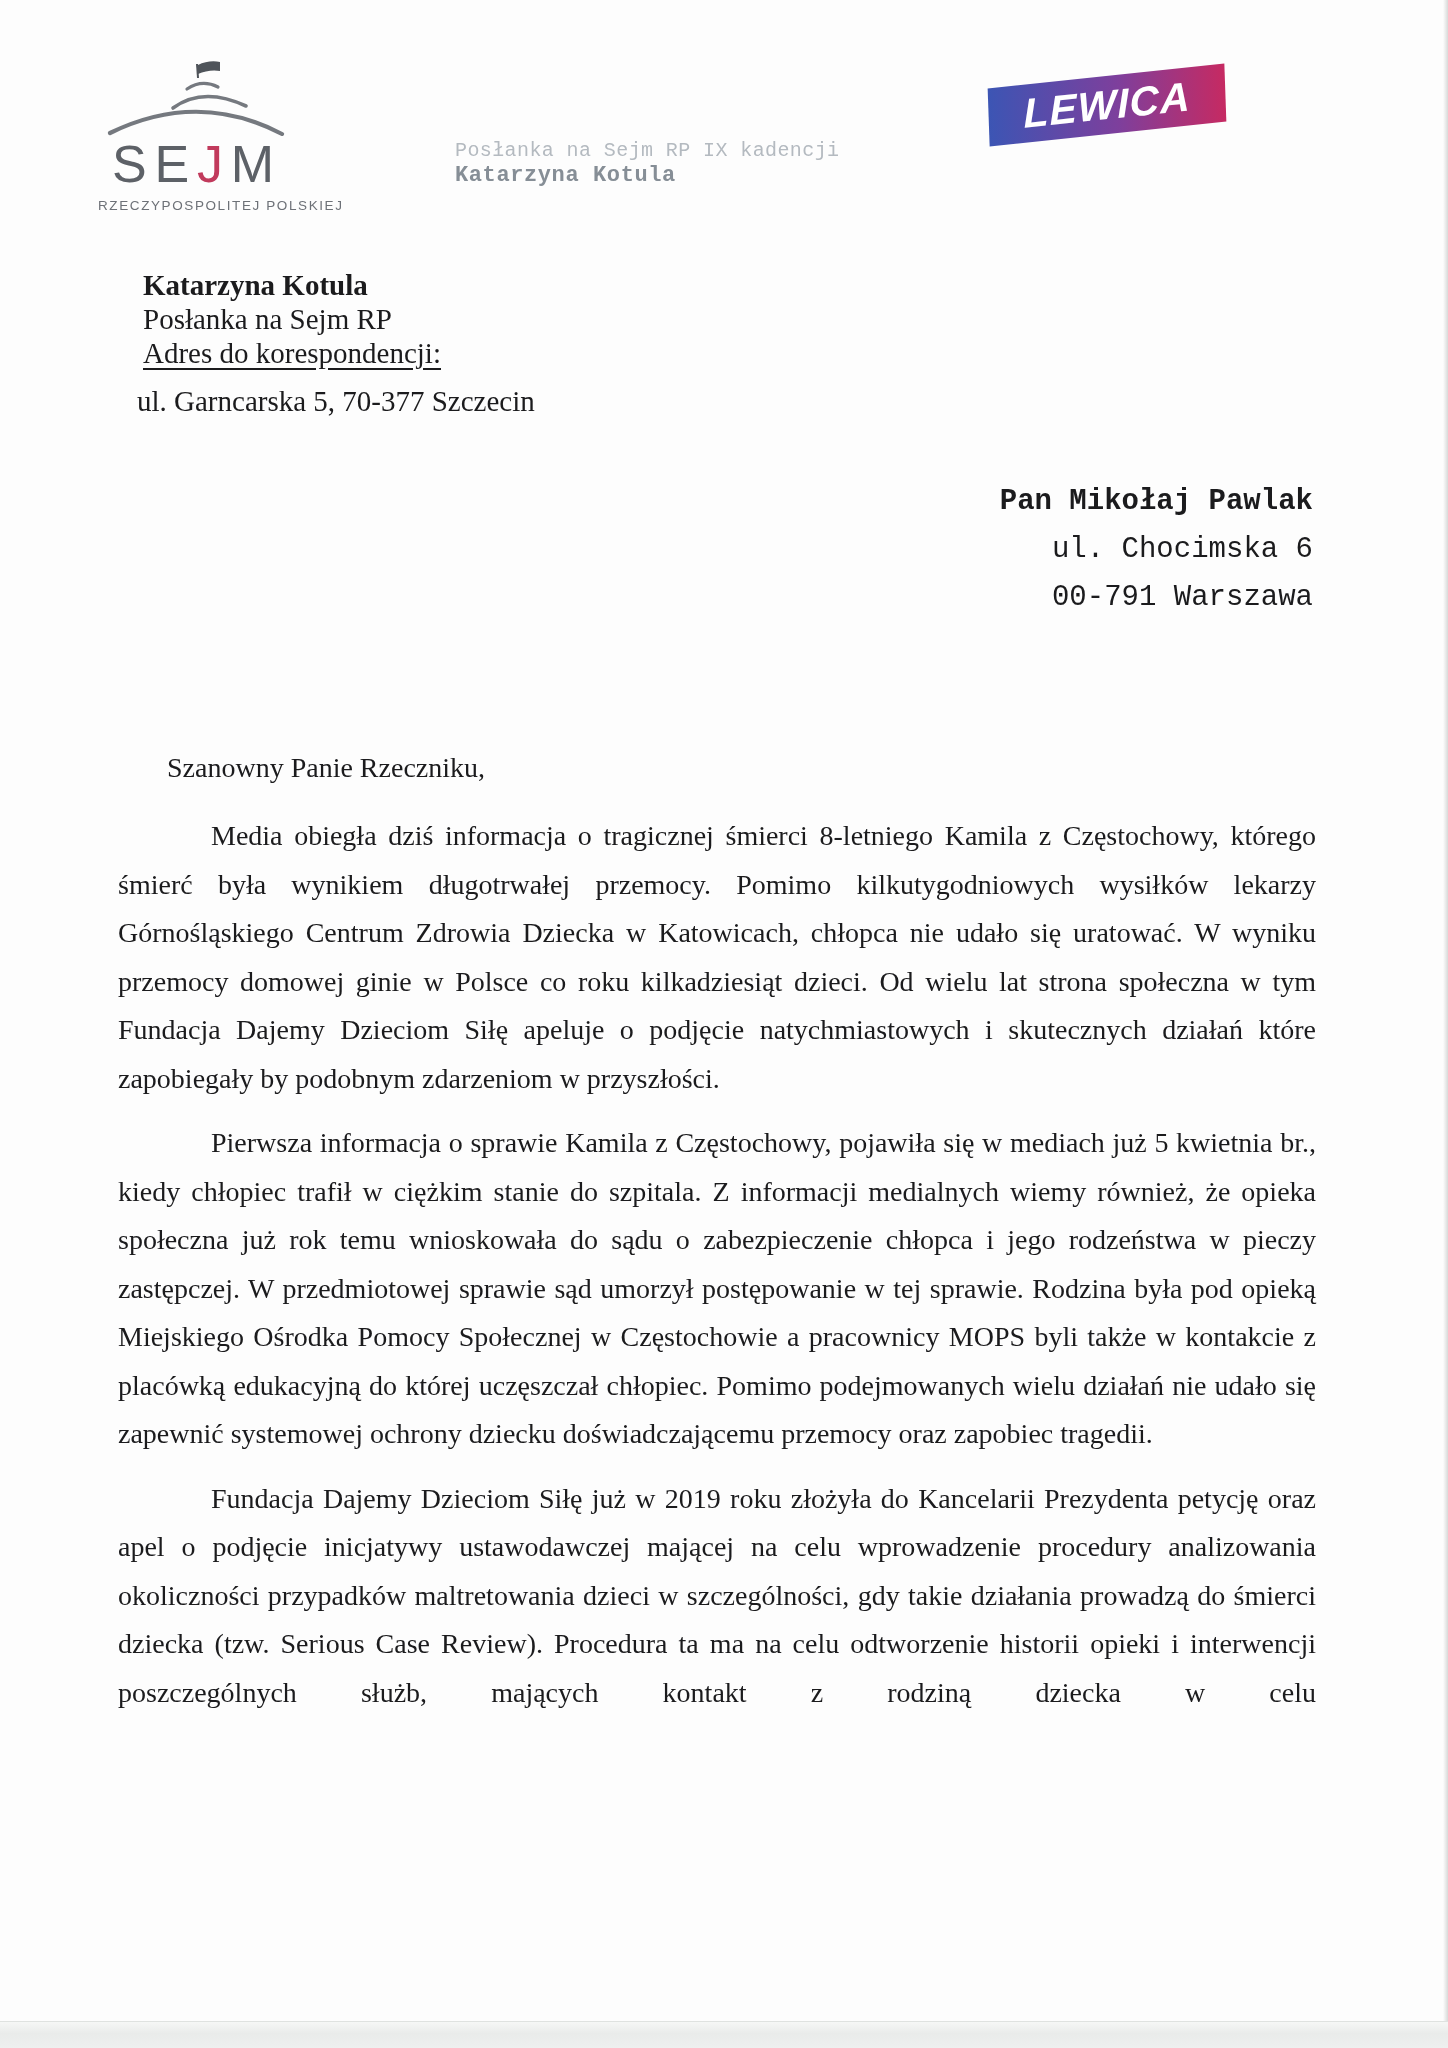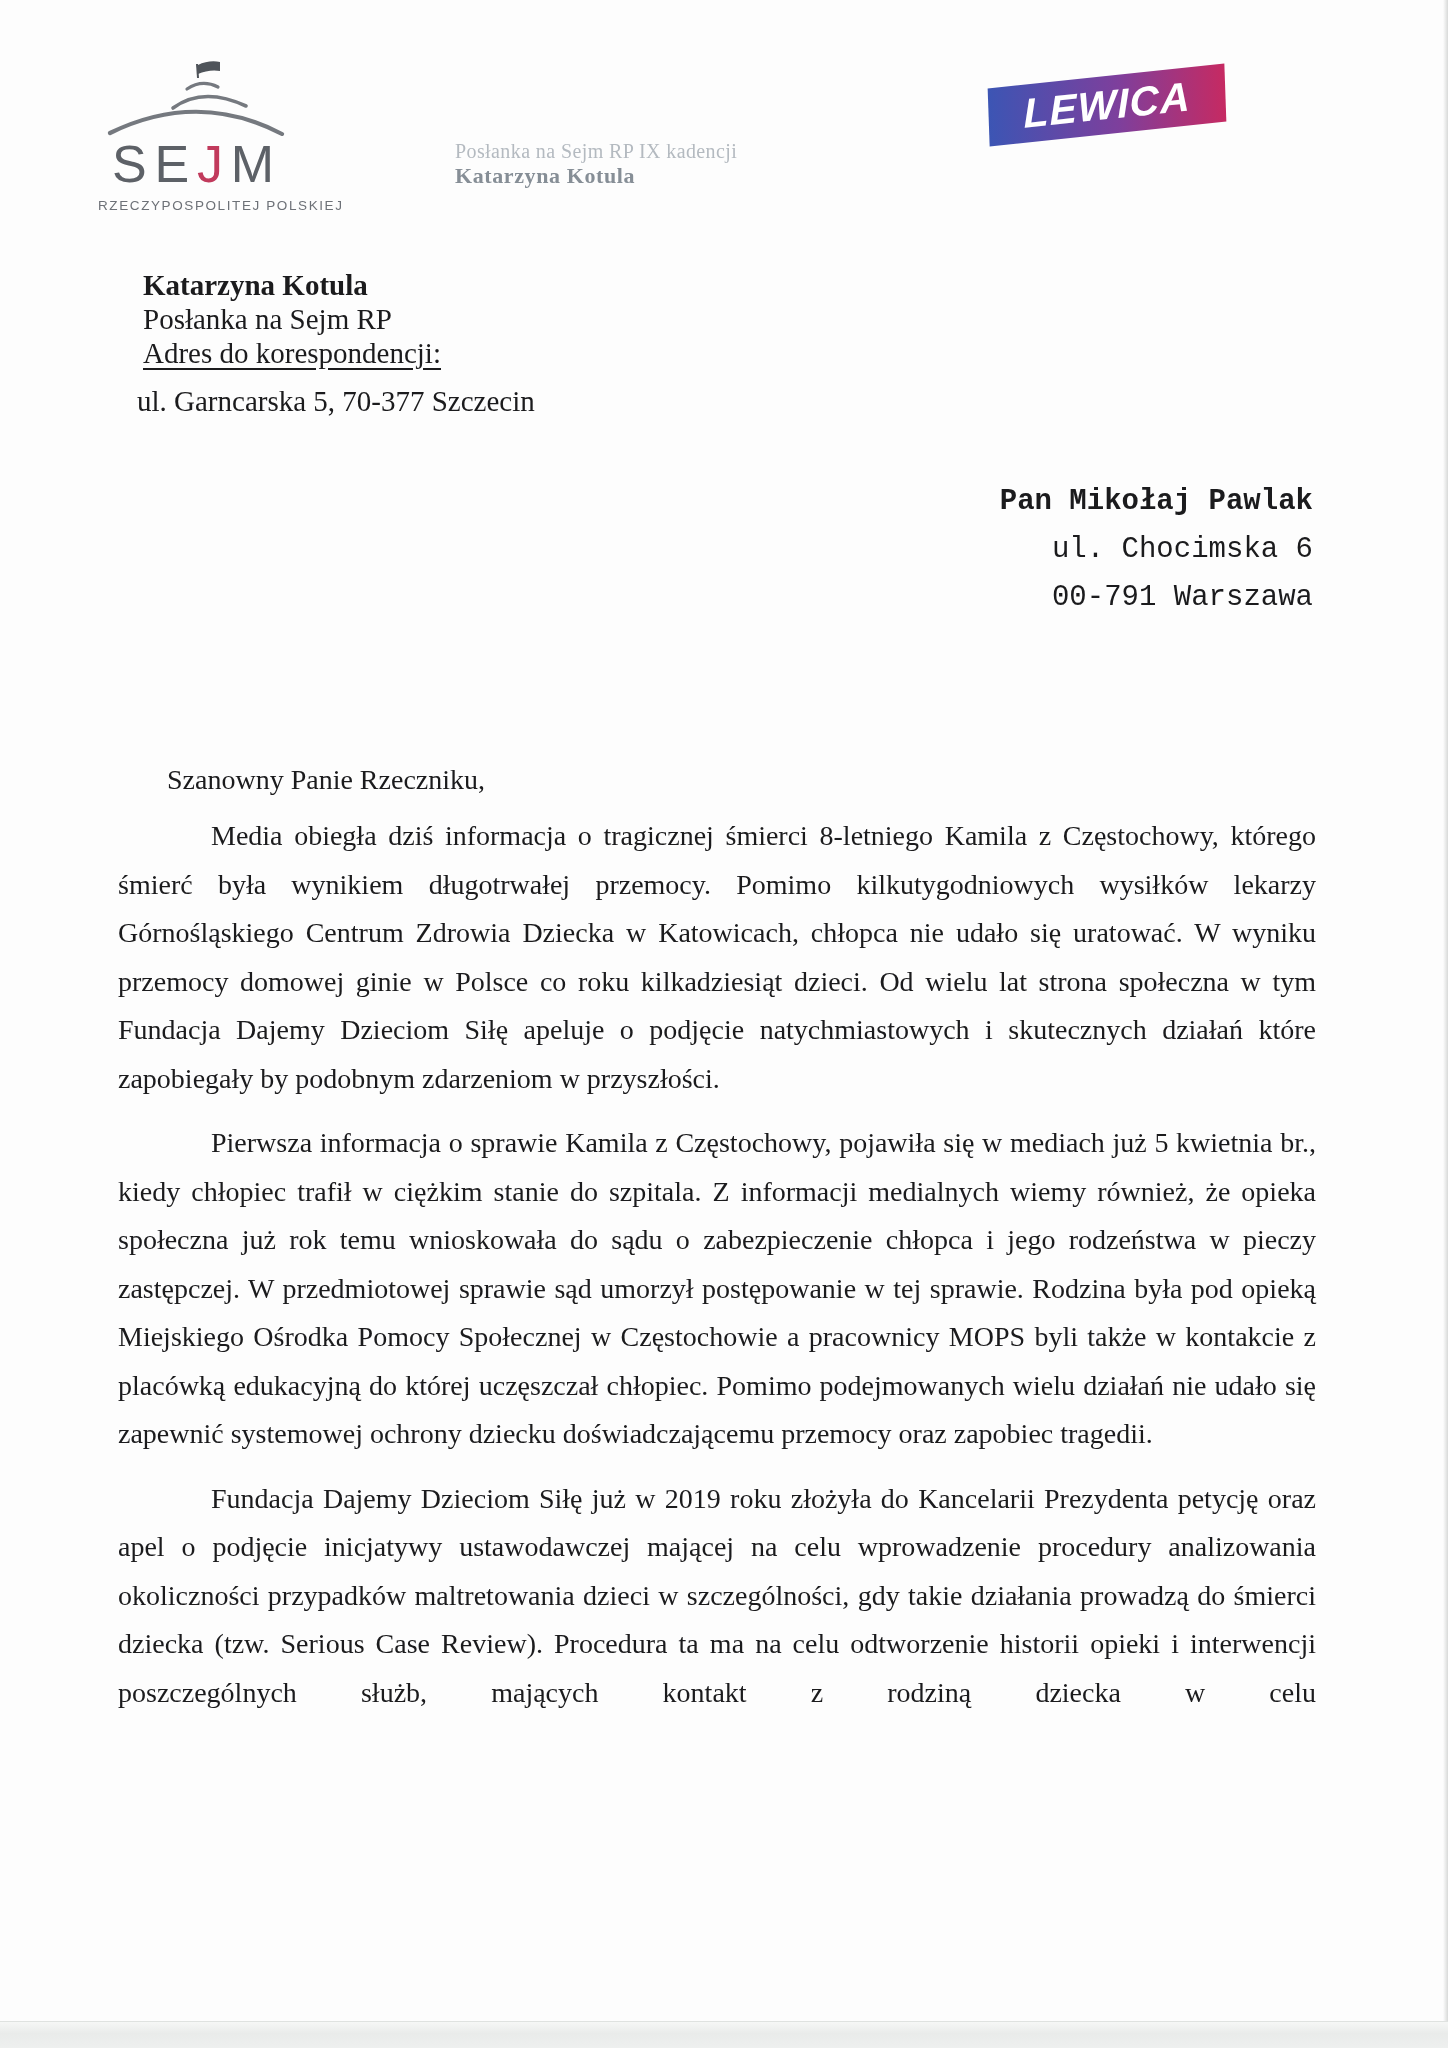--- a/index.html
+++ b/index.html
@@ -22,21 +22,21 @@
     color:#5d6167;
   }
   .sejm-caption{
     margin-top:8px;text-align:left;
     font-family:"Liberation Sans", sans-serif;
     font-size:13.5px;letter-spacing:1.6px;
     color:#6d7177;white-space:nowrap;
   }
   .deputy-block{
     position:absolute;left:455px;top:139px;
-    font-family:Liberation Serif, serif;
+    font-family:Liberation Mono, monospace;
   }
   .deputy-line1{font-size:20px;line-height:24px;color:#b4bac0;letter-spacing:.4px;}
   .deputy-line2{font-size:22px;line-height:26px;color:#868e96;letter-spacing:.6px;font-weight:600;}
   .lewica-banner{
     position:absolute;left:988px;top:76px;width:238px;height:58px;
     transform:rotate(-6deg);
     display:flex;align-items:center;justify-content:center;
   }
   .lewica-inner{
     width:100%;height:100%;
@@ -57,21 +57,21 @@
   .sender-name{font-weight:bold;line-height:34px;}
   .sender-title{line-height:34px;}
   .sender-address-label{line-height:34px;text-decoration:underline;text-underline-offset:5px;}
   .sender-address{margin-left:-6px;margin-top:14px;line-height:34px;}
   .recipient-block{
     position:absolute;left:700px;top:478px;width:613px;
     text-align:right;font-size:29px;line-height:48px;font-family:Liberation Mono, monospace;
   }
   .recipient-name,.recipient-title{font-weight:bold;}
   
-  .salutation{position:absolute;left:167px;top:752px;font-size:28px;margin-top:12px;}
+  .salutation{position:absolute;left:167px;top:752px;font-size:28px;}
   .letter-body{position:absolute;left:118px;top:812px;width:1198px;}
   .para{
     margin:0 0 16px 0;
     font-size:28px;line-height:48.5px;
     text-align:justify;
     text-indent:93px;
   }
   .para.cutoff{text-align-last:justify;}
   
   .scan-edge-right{

